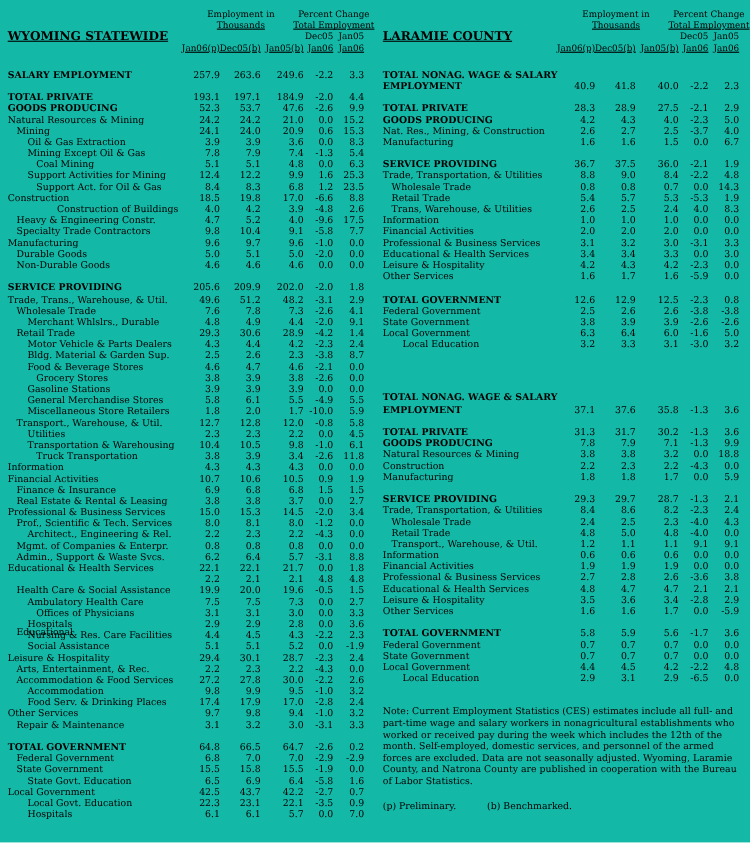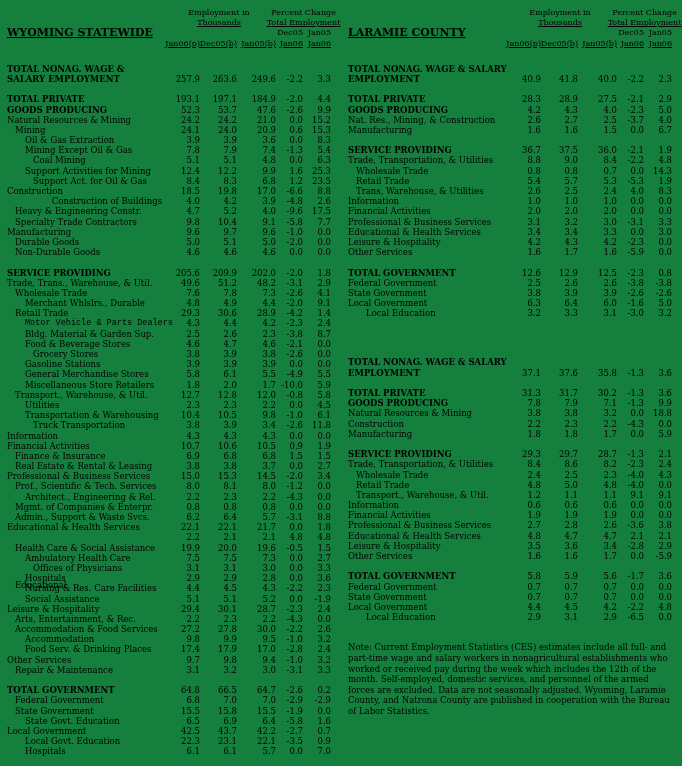--- a/index.html
+++ b/index.html
@@ -1,17 +1,17 @@
 <!DOCTYPE html>
 <html><head>
 <meta charset="utf-8">
 <style>
   html,body { margin:0; padding:0; background:#fff; }
   .page {
-    position:relative; width:682px; height:766px; background:#15803d;
+    position:relative; width:682px; height:766px; background:#14b8a6;
     color:#000; font-family:"DejaVu Serif", serif; font-size:8.5px;
     overflow:hidden;
   }
   .col { position:absolute; top:8px; width:324px; }
   .col-left  { left:7px; }
   .col-right { left:348px; }
 
   
   .row, .hD { display:grid; grid-template-columns:155px 38px 37px 39px 27px 28px; height:10.2px; line-height:10.2px; }
   .hA, .hB { display:grid; grid-template-columns:155px 114px 55px; height:10.2px; line-height:10.2px; }
@@ -71,28 +71,20 @@
       <span class="rgt">
           <span class="u">Jan06</span>
         </span>
       <span class="rgt">
           <span class="u">Jan06</span>
         </span>
     </div>
     <div class="gap15"></div>
     <div>
         <div class="row">
-          <span class="lbl b" style="padding-left: 0px;">TOTAL NONAG. WAGE &amp;</span>
-          <span class="num"></span>
-          <span class="num"></span>
-          <span class="num"></span>
-          <span class="num"></span>
-          <span class="num"></span>
-        </div>
-        <div class="row">
           <span class="lbl b" style="padding-left: 0px;">SALARY EMPLOYMENT</span>
           <span class="num">257.9</span>
           <span class="num">263.6</span>
           <span class="num">249.6</span>
           <span class="num">-2.2</span>
           <span class="num">3.3</span>
         </div>
         <div class="sp"></div>
         <div class="row">
           <span class="lbl b" style="padding-left: 0px;">TOTAL PRIVATE</span>
@@ -257,21 +249,21 @@
         </div>
         <div class="row">
           <span class="lbl" style="padding-left: 8px;">Retail Trade</span>
           <span class="num">29.3</span>
           <span class="num">30.6</span>
           <span class="num">28.9</span>
           <span class="num">-4.2</span>
           <span class="num">1.4</span>
         </div>
         <div class="row">
-          <span class="lbl" style="padding-left: 18px; font-family: Liberation Mono, monospace;">Motor Vehicle &amp; Parts Dealers</span>
+          <span class="lbl" style="padding-left: 18px;">Motor Vehicle &amp; Parts Dealers</span>
           <span class="num">4.3</span>
           <span class="num">4.4</span>
           <span class="num">4.2</span>
           <span class="num">-2.3</span>
           <span class="num">2.4</span>
         </div>
         <div class="row">
           <span class="lbl" style="padding-left: 18px;">Bldg. Material &amp; Garden Sup.</span>
           <span class="num">2.5</span>
           <span class="num">2.6</span>
@@ -1013,15 +1005,19 @@
           <span class="num">3.1</span>
           <span class="num">2.9</span>
           <span class="num">-6.5</span>
           <span class="num">0.0</span>
         </div>
       </div>
 
     <div class="gap20"></div>
     <div class="note">Note: Current Employment Statistics (CES) estimates include all full- and part-time wage and salary workers in nonagricultural establishments who worked or received pay during the week which includes the 12th of the month. Self-employed, domestic services, and personnel of the armed forces are excluded. Data are not seasonally adjusted. Wyoming, Laramie County, and Natrona County are published in cooperation with the Bureau of Labor Statistics.</div>
     <div class="gap12"></div>
+    <div class="footnotes">
+      <span>(p) Preliminary.</span>
+      <span>(b) Benchmarked.</span>
+    </div>
   </div>
 
 </div>
 
 </body></html>

